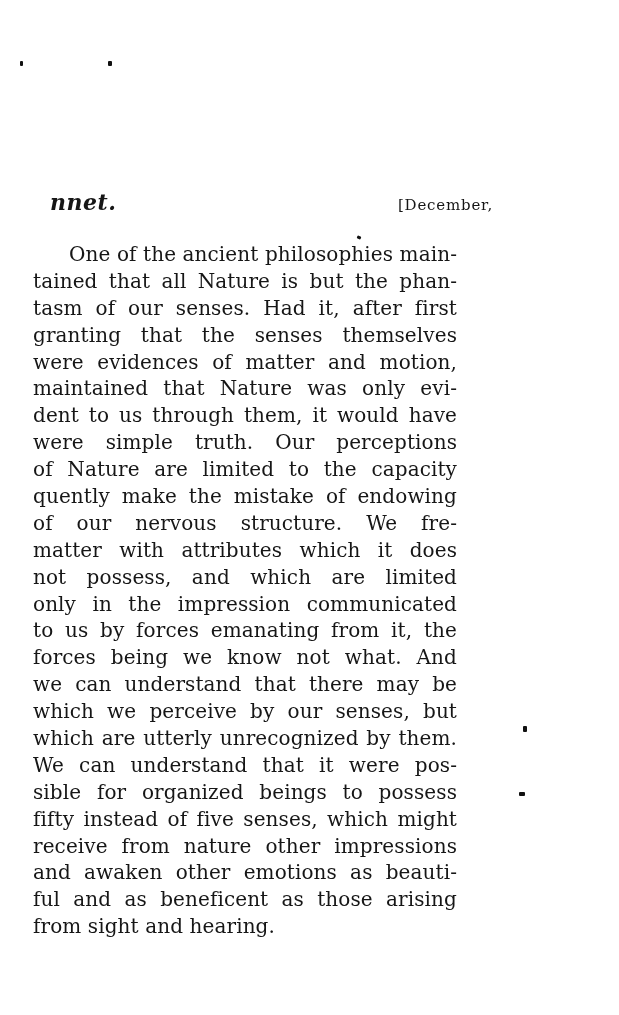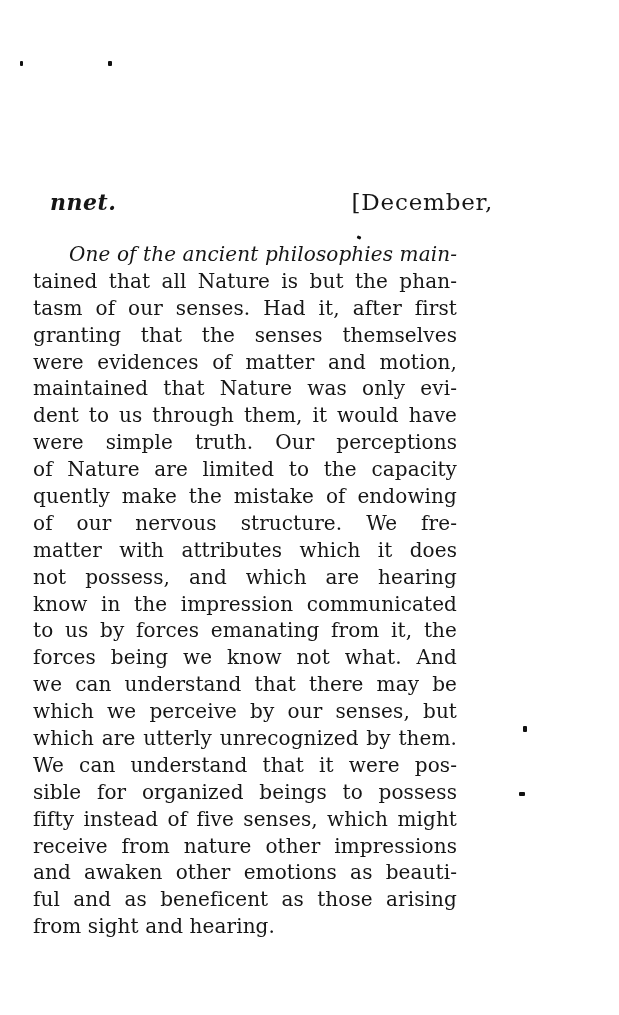--- a/index.html
+++ b/index.html
@@ -31,21 +31,21 @@
     align-items: baseline;
     margin-left: 36px;
   }
   .head-left {
     font-style: italic;
     font-weight: 700;
     font-size: 22px;
     letter-spacing: 0.5px;
   }
   .head-right {
-    font-size: 23px;
+    font-size: 15px;
     letter-spacing: 0.8px;
   }
   
   .body-column {
     position: absolute;
     left: 33px;
     top: 241px;
     width: 424px;
     font-size: 20px;
     line-height: 26.9px;
@@ -53,21 +53,20 @@
   }
   .text-line {
     height: 26.9px;
     text-align: justify;
     text-align-last: justify;
     white-space: nowrap0; 
     letter-spacing: 0.1px;
   }
   .text-line.first {
     text-indent: 36px;
-    font-style: italic;
   }
   .text-line.last {
     text-align-last: left;
   }
   
   .speck {
     position: absolute;
     background: #111111;
   }
   .speck-a { left: 20px;  top: 61px;  width: 3px; height: 5px; border-radius: 1px; }
@@ -98,22 +97,22 @@
     <div class="text-line">tasm of our senses. Had it, after first</div>
     <div class="text-line">granting that the senses themselves</div>
     <div class="text-line">were evidences of matter and motion,</div>
     <div class="text-line">maintained that Nature was only evi-</div>
     <div class="text-line">dent to us through them, it would have</div>
     <div class="text-line">were simple truth. Our perceptions</div>
     <div class="text-line">of Nature are limited to the capacity</div>
     <div class="text-line">quently make the mistake of endowing</div>
     <div class="text-line">of our nervous structure. We fre-</div>
     <div class="text-line">matter with attributes which it does</div>
-    <div class="text-line">not possess, and which are hearing</div>
-    <div class="text-line">know in the impression communicated</div>
+    <div class="text-line">not possess, and which are limited</div>
+    <div class="text-line">only in the impression communicated</div>
     <div class="text-line">to us by forces emanating from it, the</div>
     <div class="text-line">forces being we know not what. And</div>
     <div class="text-line">we can understand that there may be</div>
     <div class="text-line">which we perceive by our senses, but</div>
     <div class="text-line">which are utterly unrecognized by them.</div>
     <div class="text-line">We can understand that it were pos-</div>
     <div class="text-line">sible for organized beings to possess</div>
     <div class="text-line">fifty instead of five senses, which might</div>
     <div class="text-line">receive from nature other impressions</div>
     <div class="text-line">and awaken other emotions as beauti-</div>

